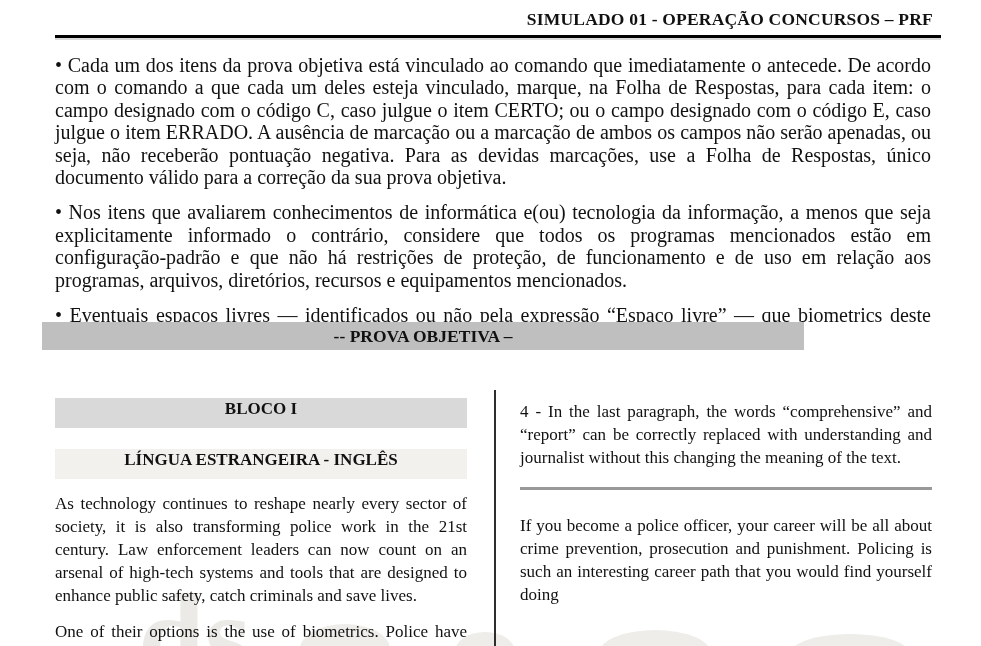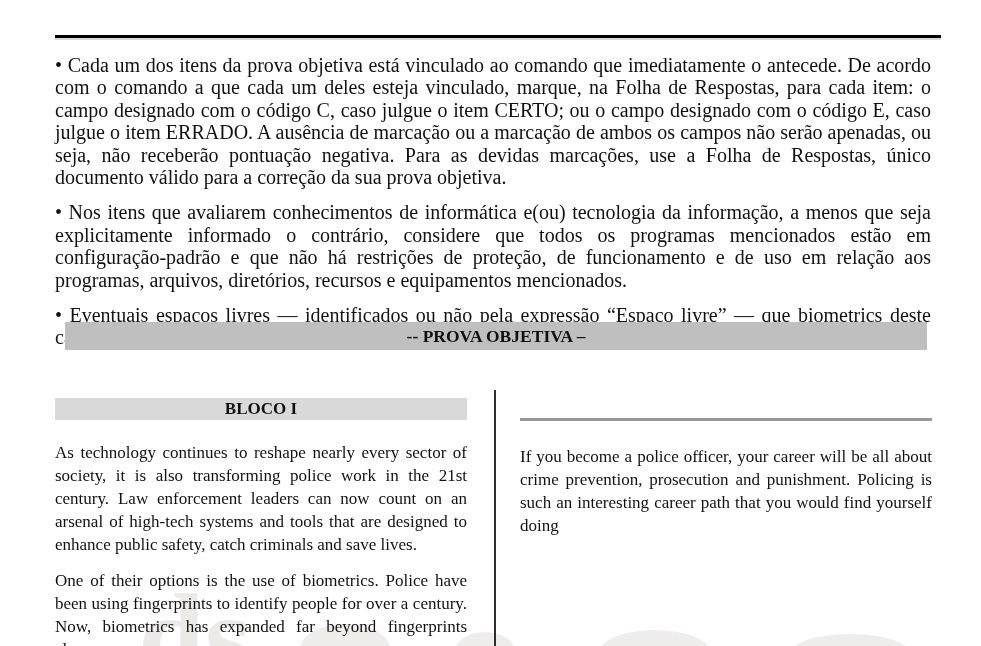--- a/index.html
+++ b/index.html
@@ -48,29 +48,28 @@
     line-height: 22.4px;
     text-align: justify;
     z-index: 2;
   }
   .instructions p { margin: 0 0 13px 0; }
   
   .section-banner {
     position: absolute;
     top: 322px;
     left: 42px;
-    width: 862px;
+    width: 762px;
     height: 28px;
     line-height: 28px;
     background: var(--section-banner-bg, #bfbfbf);
     text-align: center;
     font-weight: 700;
     font-size: 17.5px;
     z-index: 2;
-    margin-left: 23px;
   }
   
   .col {
     position: absolute;
     top: 398px;
     width: 412px;
     font-size: 17px;
     line-height: 23px;
     text-align: justify;
     z-index: 2;
@@ -81,21 +80,21 @@
   .col-divider {
     position: absolute;
     left: 494px;
     top: 390px;
     width: 2px;
     height: 256px;
     background: #2e2e2e;
     z-index: 2;
   }
   .banner {
-    height: 22px;
+    height: 30px;
     line-height: 22px;
     text-align: center;
     font-weight: 700;
     font-size: 17px;
   }
   .banner-block   { background: var(--block-banner-bg, #d9d9d9);   margin-bottom: 21px; }
   .banner-subject { background: var(--subject-banner-bg, #f3f1ee); margin-bottom: 13px; }
   .h-divider {
     height: 3px;
     background: var(--divider, #999999);
@@ -135,36 +134,39 @@
 <div class="page">
 
   <div class="watermark">
     <div class="wm-letters">ds</div>
     <div class="wm-blob b1"></div>
     <div class="wm-blob b2"></div>
     <div class="wm-blob b3"></div>
     <div class="wm-blob b4"></div>
   </div>
 
+  <div class="header-title">SIMULADO 01 - OPERAÇÃO CONCURSOS – PRF</div>
   <div class="header-rule"></div>
 
   <section class="instructions">
     <p>• Cada um dos itens da prova objetiva está vinculado ao comando que imediatamente o antecede. De acordo com o comando a que cada um deles esteja vinculado, marque, na Folha de Respostas, para cada item: o campo designado com o código C, caso julgue o item CERTO; ou o campo designado com o código E, caso julgue o item ERRADO. A ausência de marcação ou a marcação de ambos os campos não serão apenadas, ou seja, não receberão pontuação negativa. Para as devidas marcações, use a Folha de Respostas, único documento válido para a correção da sua prova objetiva.</p>
     <p>• Nos itens que avaliarem conhecimentos de informática e(ou) tecnologia da informação, a menos que seja explicitamente informado o contrário, considere que todos os programas mencionados estão em configuração-padrão e que não há restrições de proteção, de funcionamento e de uso em relação aos programas, arquivos, diretórios, recursos e equipamentos mencionados.</p>
     <p>• Eventuais espaços livres — identificados ou não pela expressão “Espaço livre” — que biometrics deste caderno de prova poderão ser utilizados para rascunho.</p>
   </section>
 
   <div class="section-banner">-- PROVA OBJETIVA –</div>
 
   <div class="col-divider"></div>
 
   <div class="col col-left">
     <div class="banner banner-block">BLOCO I</div>
+    <div class="banner banner-subject">LÍNGUA ESTRANGEIRA - INGLÊS</div>
     <p>As technology continues to reshape nearly every sector of society, it is also transforming police work in the 21st century. Law enforcement leaders can now count on an arsenal of high-tech systems and tools that are designed to enhance public safety, catch criminals and save lives.</p>
     <p>One of their options is the use of biometrics. Police have been using fingerprints to identify people for over a century. Now, biometrics has expanded far beyond fingerprints alone.</p>
   </div>
 
   <div class="col col-right">
+    <p class="question">4 - In the last paragraph, the words “comprehensive” and “report” can be correctly replaced with understanding and journalist without this changing the meaning of the text.</p>
     <div class="h-divider"></div>
     <p>If you become a police officer, your career will be all about crime prevention, prosecution and punishment. Policing is such an interesting career path that you would find yourself doing</p>
   </div>
 
 </div>
 
 </body></html>

